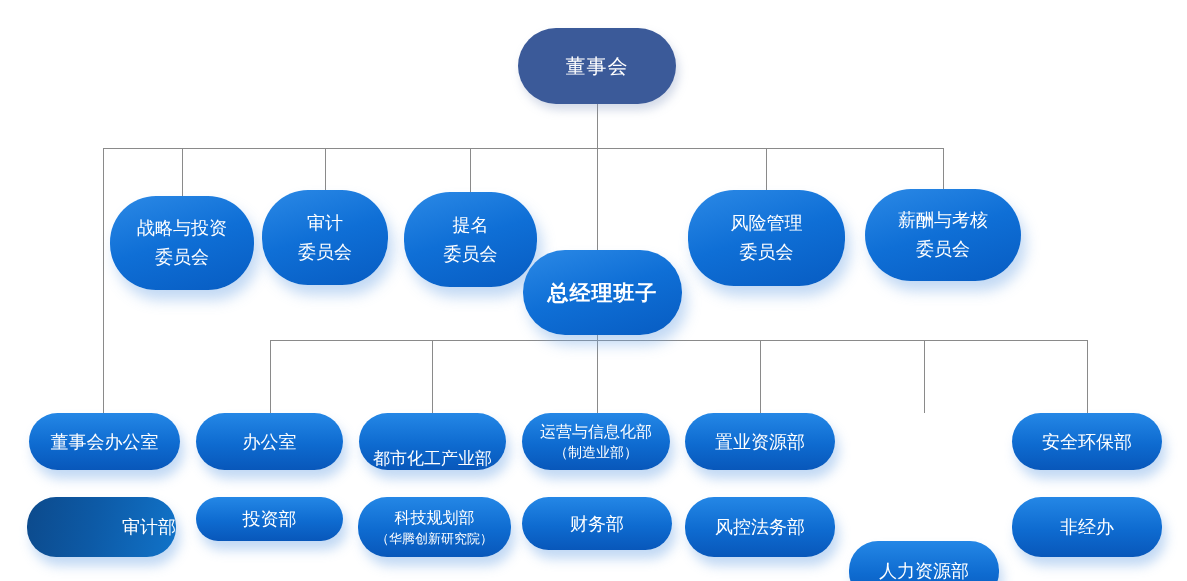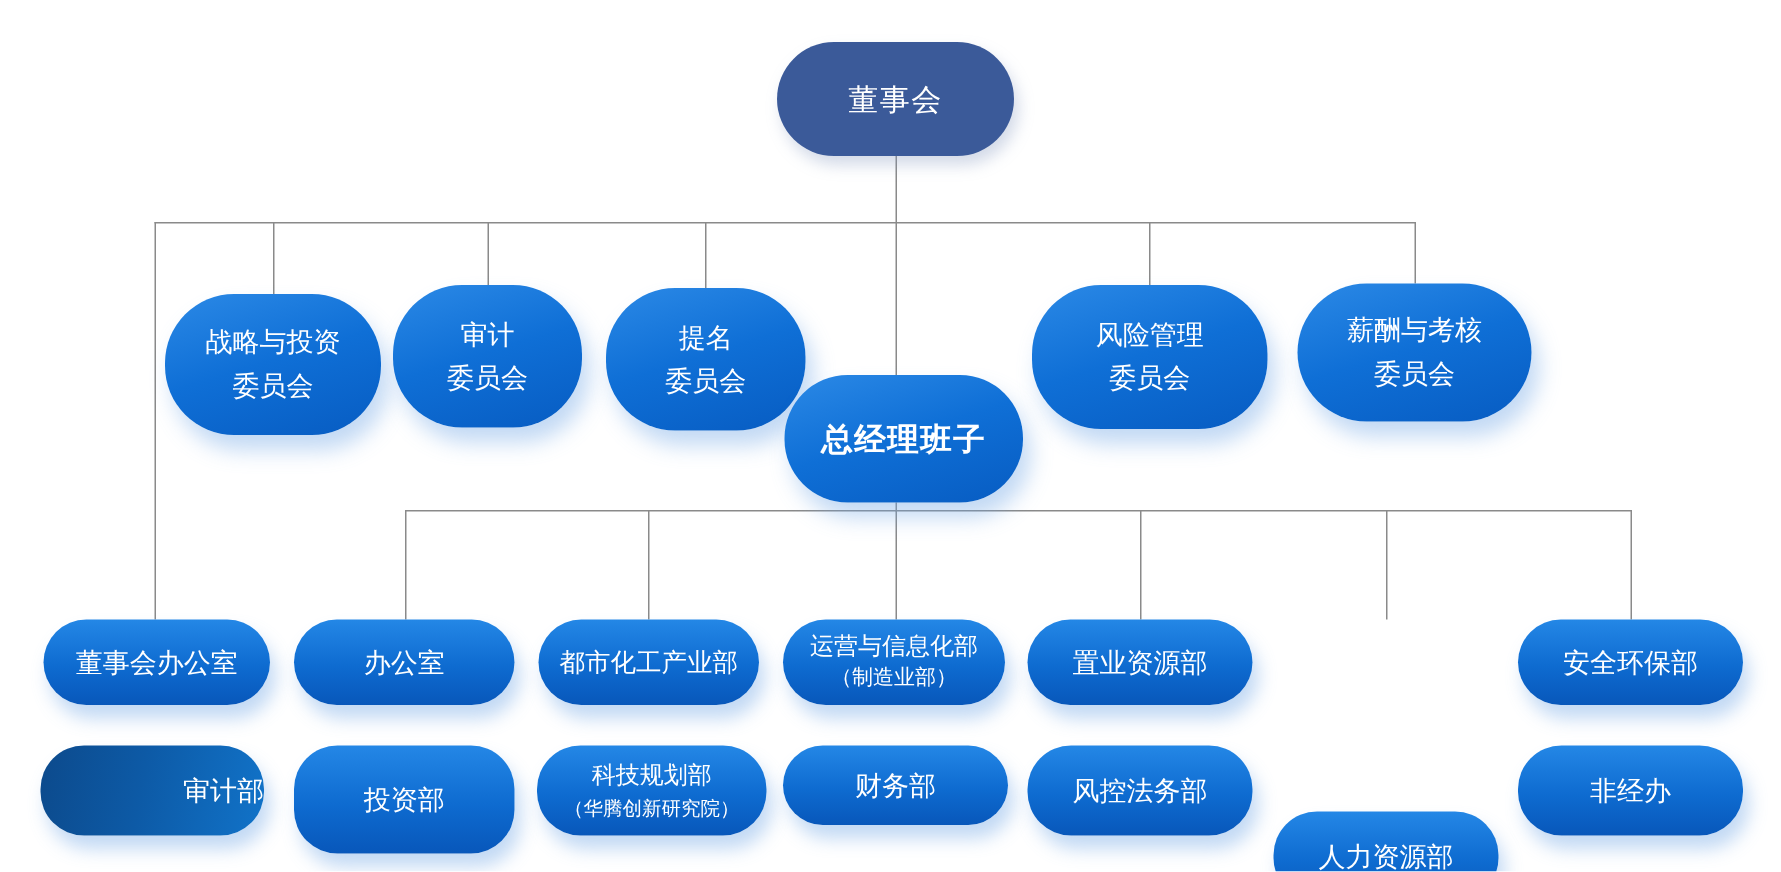--- a/index.html
+++ b/index.html
@@ -106,38 +106,38 @@
   <div class="node gm" style="left:523px;top:250px;width:159px;height:85px;">
     <span class="lbl">总经理班子</span>
   </div>
 
   <div class="node pill" style="left:29px;top:413px;width:151px;height:57px;">
     <span class="lbl">董事会办公室</span>
   </div>
   <div class="node pill" style="left:196px;top:413px;width:147px;height:57px;">
     <span class="lbl">办公室</span>
   </div>
-  <div class="node pill" style="left:359px;top:413px;width:147px;height:57px;font-size:17px;">
+  <div class="node pill" style="left:359px;top:413px;width:147px;height:57px;font-size:17px;justify-content:flex-end;">
     <span class="lbl">都市化工产业部</span>
   </div>
   <div class="node pill" style="left:522px;top:413px;width:148px;height:57px;">
     <span class="lbl sm1">运营与信息化部</span>
     <span class="lbl sm2">（制造业部）</span>
   </div>
   <div class="node pill" style="left:685px;top:413px;width:150px;height:57px;">
     <span class="lbl">置业资源部</span>
   </div>
   <div class="node pill" style="left:1012px;top:413px;width:150px;height:57px;">
     <span class="lbl">安全环保部</span>
   </div>
 
   <div class="node pill dark" style="left:27px;top:497px;width:149px;height:60px;">
     <span class="lbl">审计部</span>
   </div>
-  <div class="node pill" style="left:196px;top:497px;width:147px;height:72px;">
+  <div class="node pill" style="left:196px;top:497px;width:147px;height:44px;">
     <span class="lbl">投资部</span>
   </div>
   <div class="node pill" style="left:358px;top:497px;width:153px;height:60px;">
     <span class="lbl sm1">科技规划部</span>
     <span class="lbl sm2b">（华腾创新研究院）</span>
   </div>
   <div class="node pill" style="left:522px;top:497px;width:150px;height:53px;">
     <span class="lbl">财务部</span>
   </div>
   <div class="node pill" style="left:685px;top:497px;width:150px;height:60px;">

